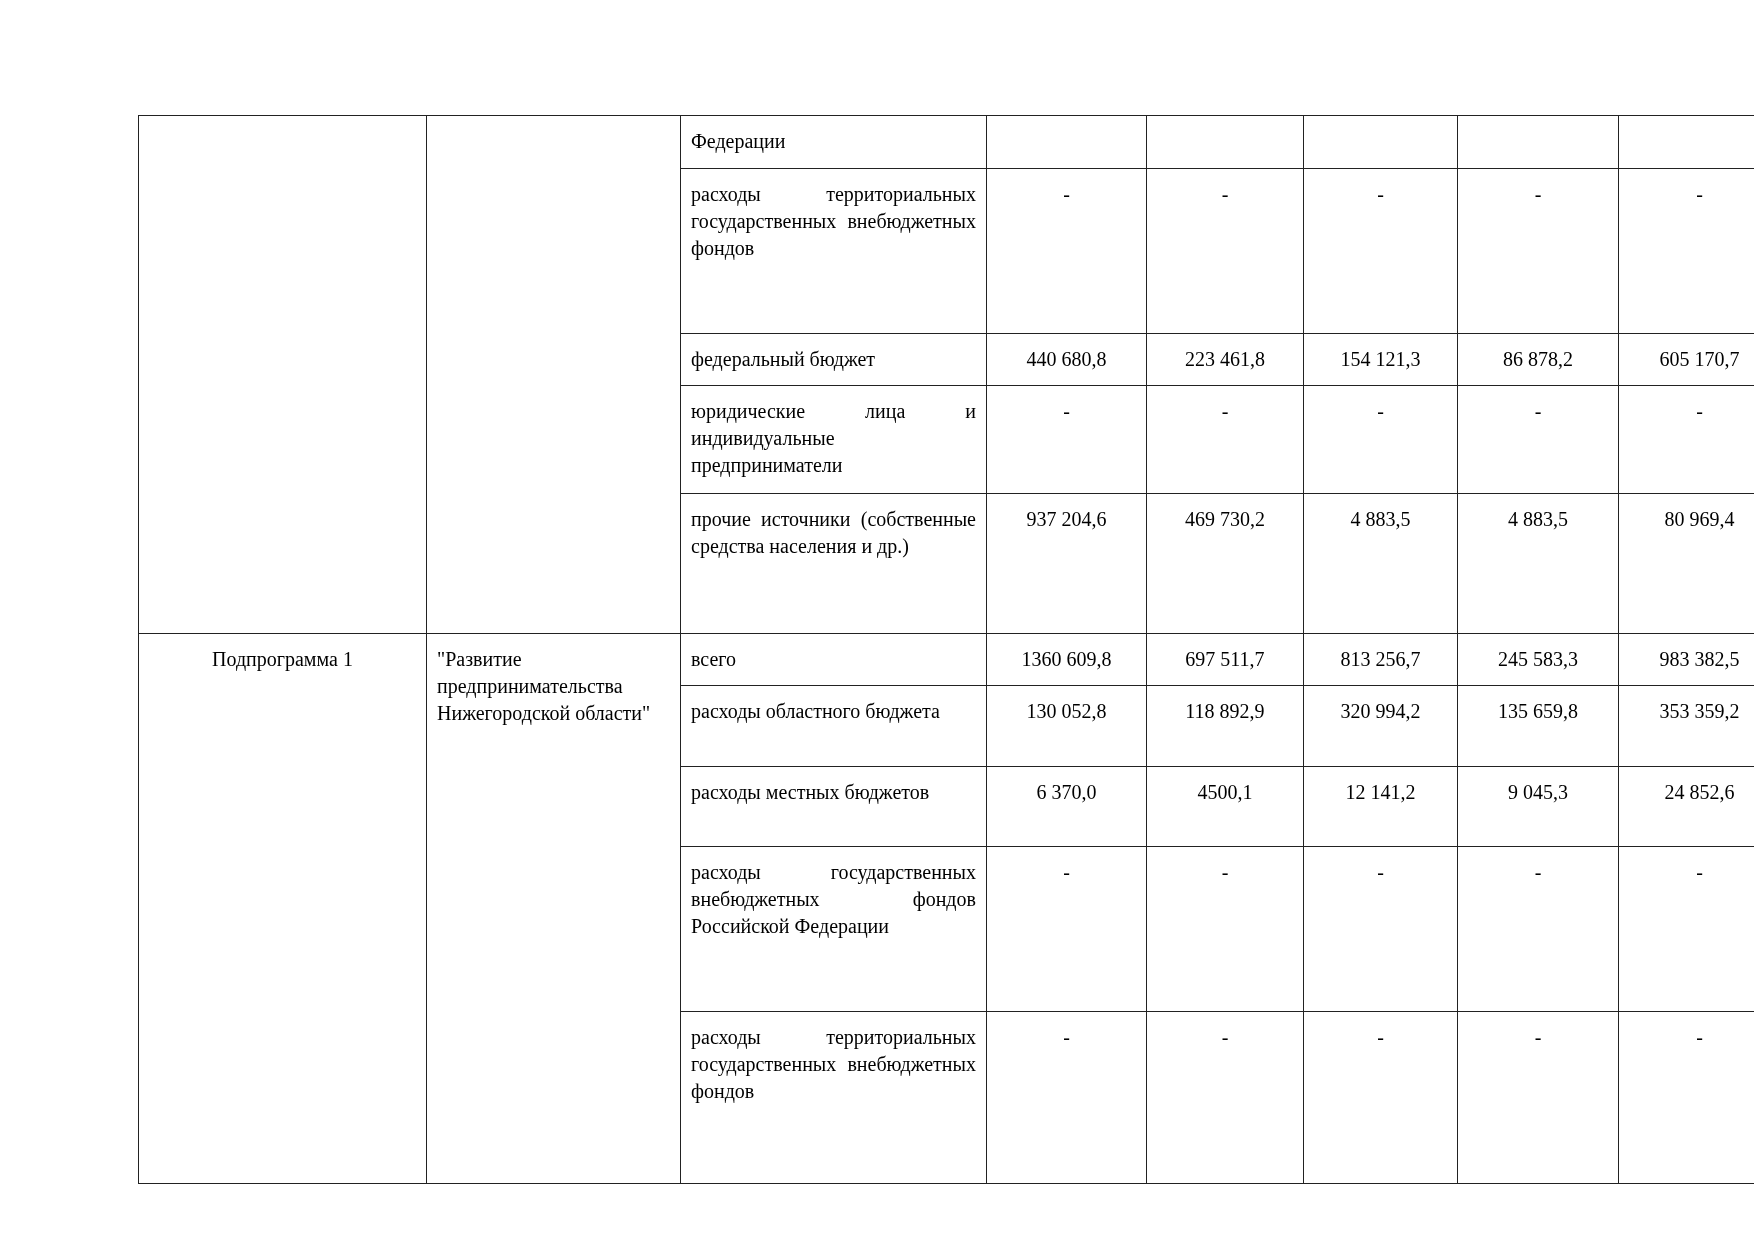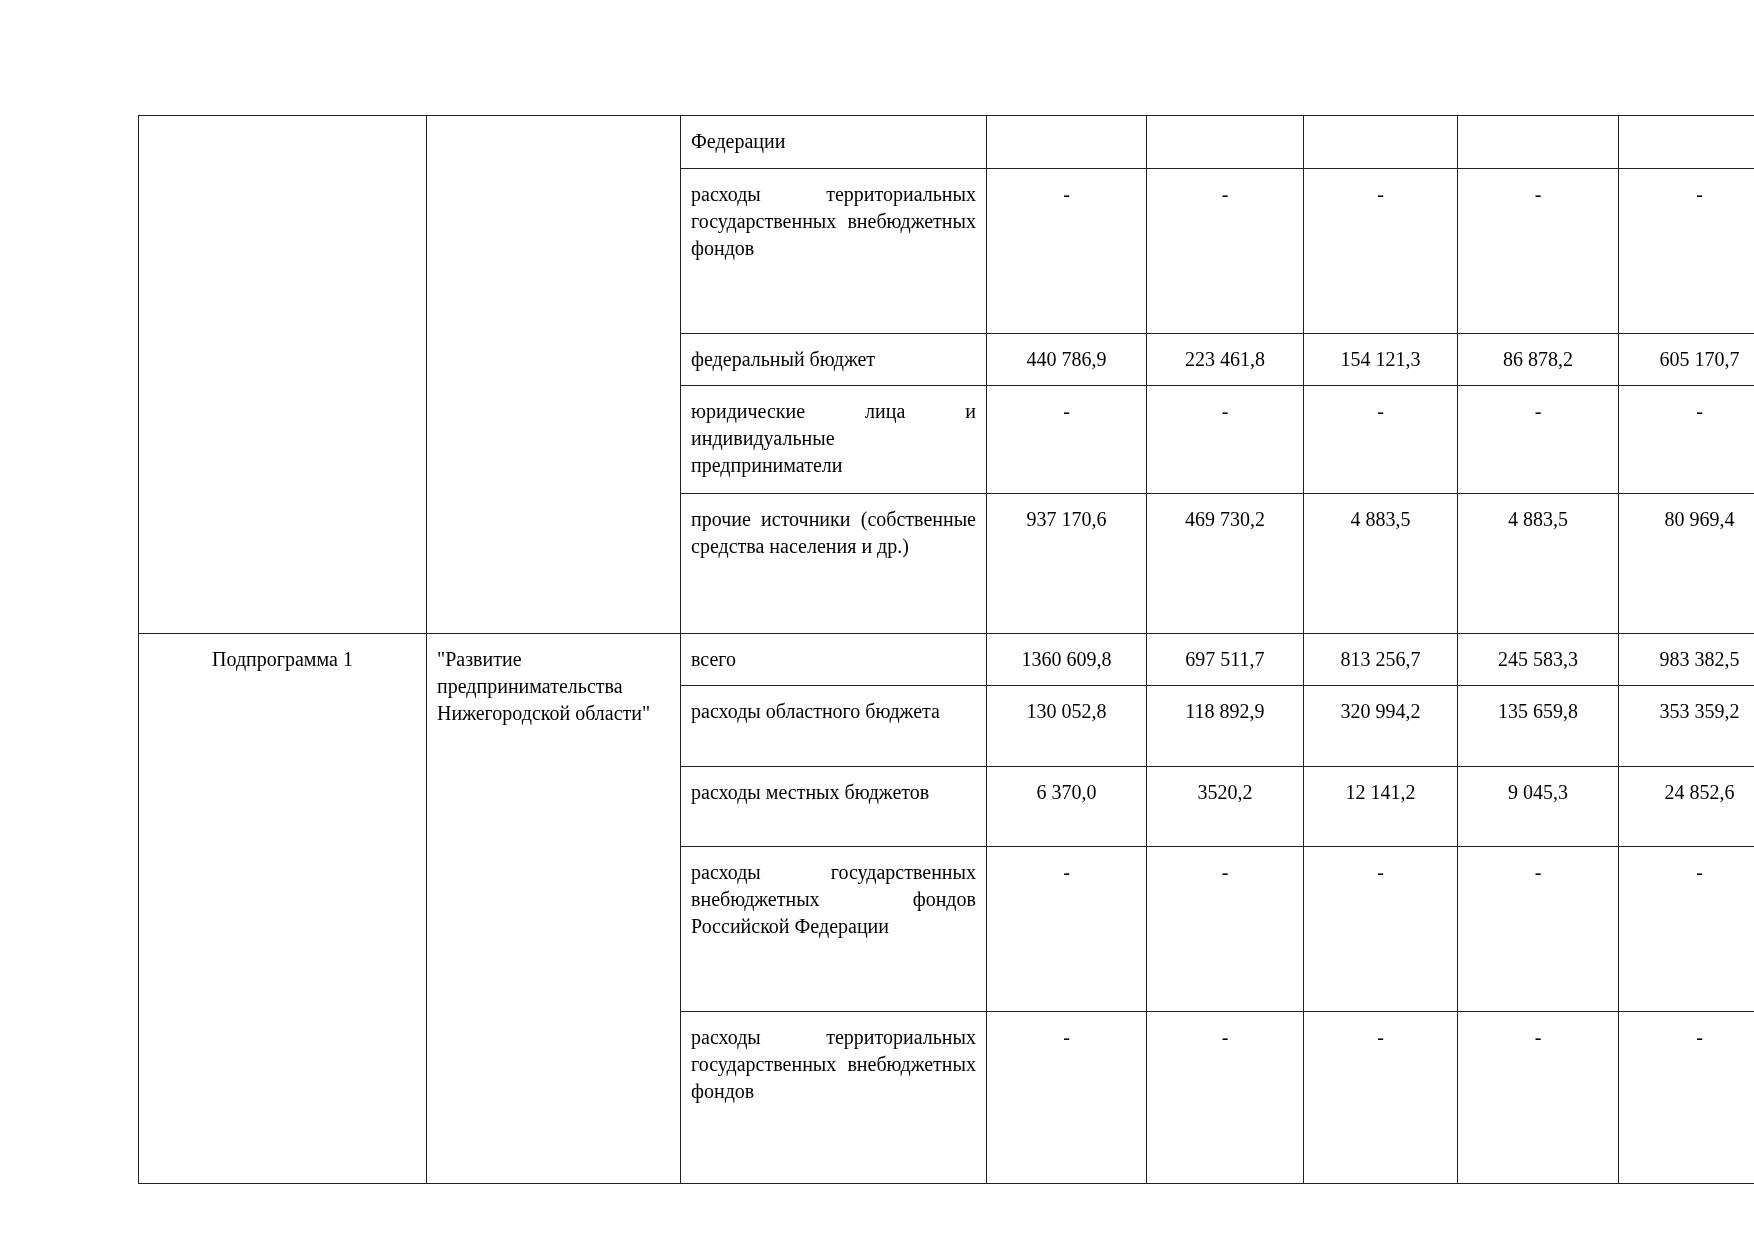--- a/index.html
+++ b/index.html
@@ -97,37 +97,37 @@
       <tr class="rh2">
         <td class="lbl">расходы территориальных государственных внебюджетных фондов</td>
         <td class="num">-</td>
         <td class="num">-</td>
         <td class="num">-</td>
         <td class="num">-</td>
         <td class="num">-</td>
       </tr>
       <tr class="rh3">
         <td class="lbl">федеральный бюджет</td>
-        <td class="num">440 786,9</td>
+        <td class="num">440 680,8</td>
         <td class="num">223 461,8</td>
         <td class="num">154 121,3</td>
         <td class="num">86 878,2</td>
         <td class="num">605 170,7</td>
       </tr>
       <tr class="rh4">
         <td class="lbl">юридические лица и индивидуальные предприниматели</td>
         <td class="num">-</td>
         <td class="num">-</td>
         <td class="num">-</td>
         <td class="num">-</td>
         <td class="num">-</td>
       </tr>
       <tr class="rh5">
         <td class="lbl">прочие источники (собственные средства населения и др.)</td>
-        <td class="num">937 170,6</td>
+        <td class="num">937 204,6</td>
         <td class="num">469 730,2</td>
         <td class="num">4 883,5</td>
         <td class="num">4 883,5</td>
         <td class="num">80 969,4</td>
       </tr>
       <tr class="rh6">
         <td class="prog" rowspan="5">Подпрограмма 1</td>
         <td class="name" rowspan="5">"Развитие предпринимательства Нижегородской области"</td>
         <td class="lbl">всего</td>
         <td class="num">1360 609,8</td>
@@ -140,21 +140,21 @@
         <td class="lbl">расходы областного бюджета</td>
         <td class="num">130 052,8</td>
         <td class="num">118 892,9</td>
         <td class="num">320 994,2</td>
         <td class="num">135 659,8</td>
         <td class="num">353 359,2</td>
       </tr>
       <tr class="rh8">
         <td class="lbl">расходы местных бюджетов</td>
         <td class="num">6 370,0</td>
-        <td class="num">3520,2</td>
+        <td class="num">4500,1</td>
         <td class="num">12 141,2</td>
         <td class="num">9 045,3</td>
         <td class="num">24 852,6</td>
       </tr>
       <tr class="rh9">
         <td class="lbl">расходы государственных внебюджетных фондов Российской Федерации</td>
         <td class="num">-</td>
         <td class="num">-</td>
         <td class="num">-</td>
         <td class="num">-</td>

